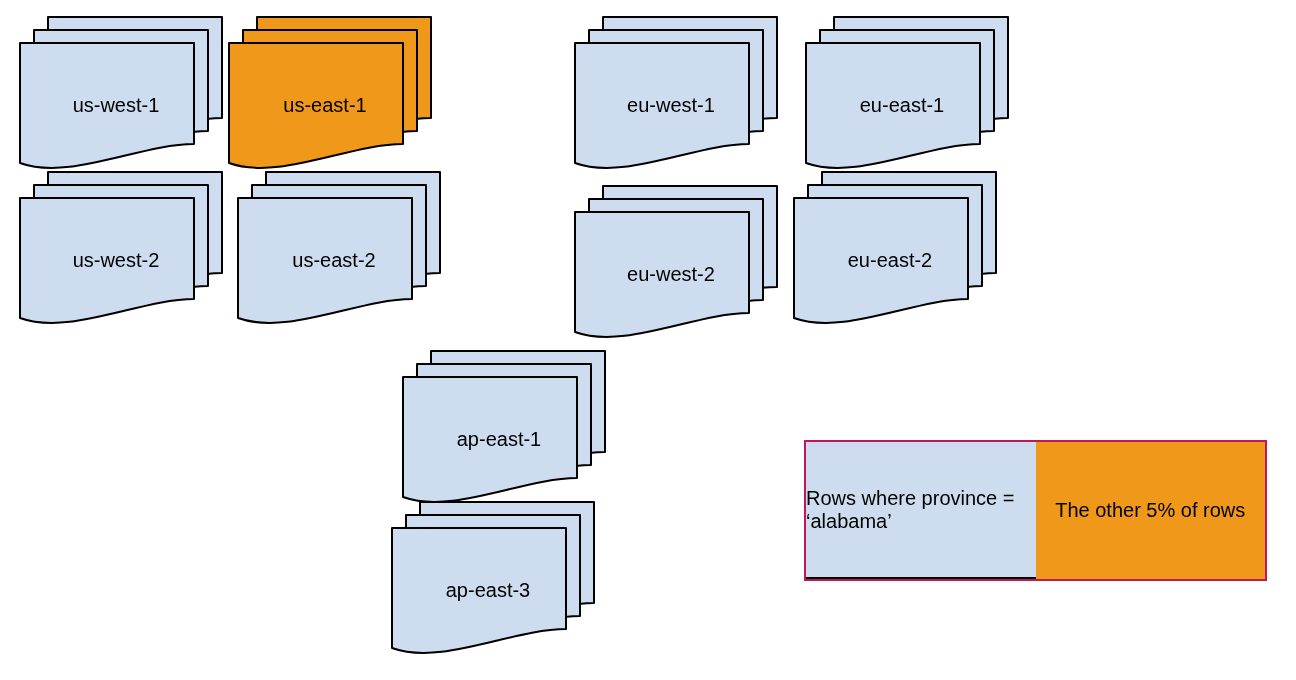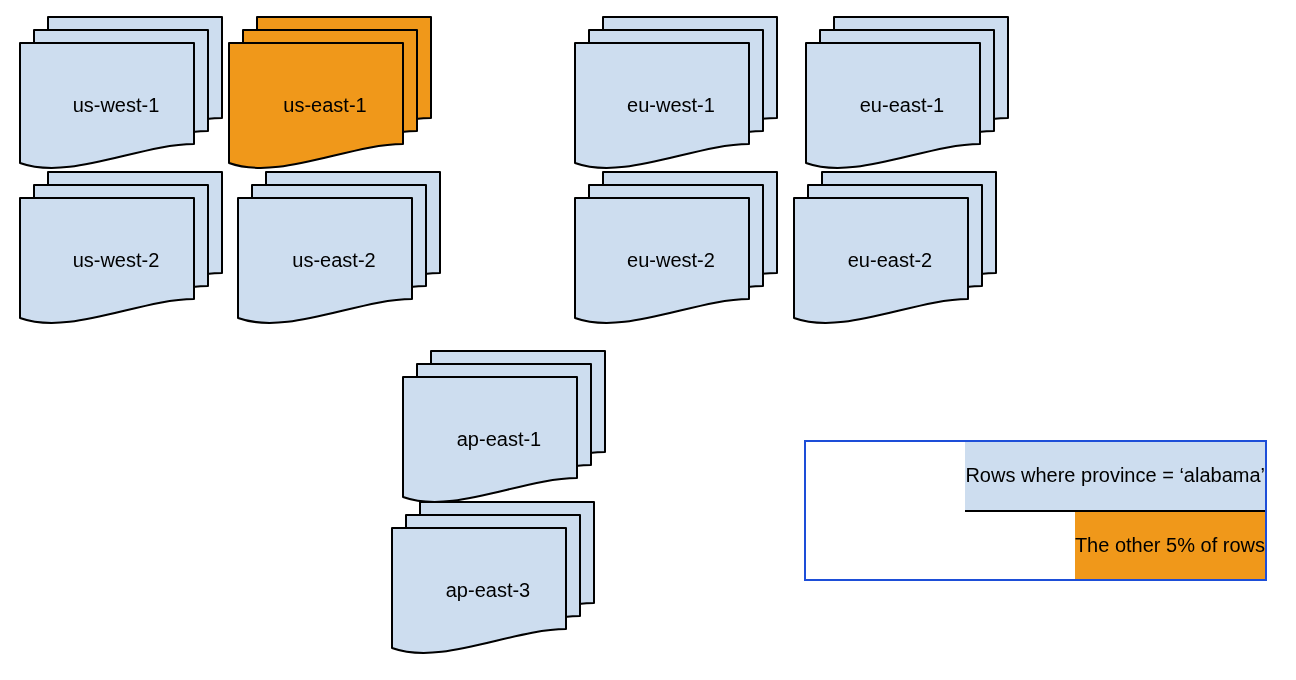--- a/index.html
+++ b/index.html
@@ -36,24 +36,23 @@
     align-items: center;
     justify-content: center;
     font-size: 20px;
     color: #000000;
     white-space: nowrap;
     pointer-events: none;
   }
   .legend {
     position: absolute;
     box-sizing: border-box;
-    border: 2px solid #1d4ed8;
+    border: 2px solid #be185d;
     display: flex;
-    flex-direction: column;
-    align-items: flex-end;
+    flex-direction: row;
   }
   .legend-row {
     flex: 1 1 0;
     display: flex;
     align-items: center;
     justify-content: center;
     font-size: 20px;
     color: #000000;
   }
   .legend-row.first {
@@ -107,21 +106,21 @@
         <div class="stack-label">us-west-2</div>
       </div>
       <div class="stack" style="left: 237px; top: 171px;">
         <svg width="206" height="157" viewBox="0 0 206 157">
           <path d="M0 0 H174 V101 C120 101 50 138 0 120 Z" transform="translate(29,1)" fill="#cdddef" stroke="#000000" stroke-width="2" stroke-linejoin="round"></path>
           <path d="M0 0 H174 V101 C120 101 50 138 0 120 Z" transform="translate(15,14)" fill="#cdddef" stroke="#000000" stroke-width="2" stroke-linejoin="round"></path>
           <path d="M0 0 H174 V101 C120 101 50 138 0 120 Z" transform="translate(1,27)" fill="#cdddef" stroke="#000000" stroke-width="2" stroke-linejoin="round"></path>
         </svg>
         <div class="stack-label">us-east-2</div>
       </div>
-      <div class="stack" style="left: 574px; top: 171px;">
+      <div class="stack" style="left: 574px; top: 185px;">
         <svg width="206" height="157" viewBox="0 0 206 157">
           <path d="M0 0 H174 V101 C120 101 50 138 0 120 Z" transform="translate(29,1)" fill="#cdddef" stroke="#000000" stroke-width="2" stroke-linejoin="round"></path>
           <path d="M0 0 H174 V101 C120 101 50 138 0 120 Z" transform="translate(15,14)" fill="#cdddef" stroke="#000000" stroke-width="2" stroke-linejoin="round"></path>
           <path d="M0 0 H174 V101 C120 101 50 138 0 120 Z" transform="translate(1,27)" fill="#cdddef" stroke="#000000" stroke-width="2" stroke-linejoin="round"></path>
         </svg>
         <div class="stack-label">eu-west-2</div>
       </div>
       <div class="stack" style="left: 793px; top: 171px;">
         <svg width="206" height="157" viewBox="0 0 206 157">
           <path d="M0 0 H174 V101 C120 101 50 138 0 120 Z" transform="translate(29,1)" fill="#cdddef" stroke="#000000" stroke-width="2" stroke-linejoin="round"></path>

